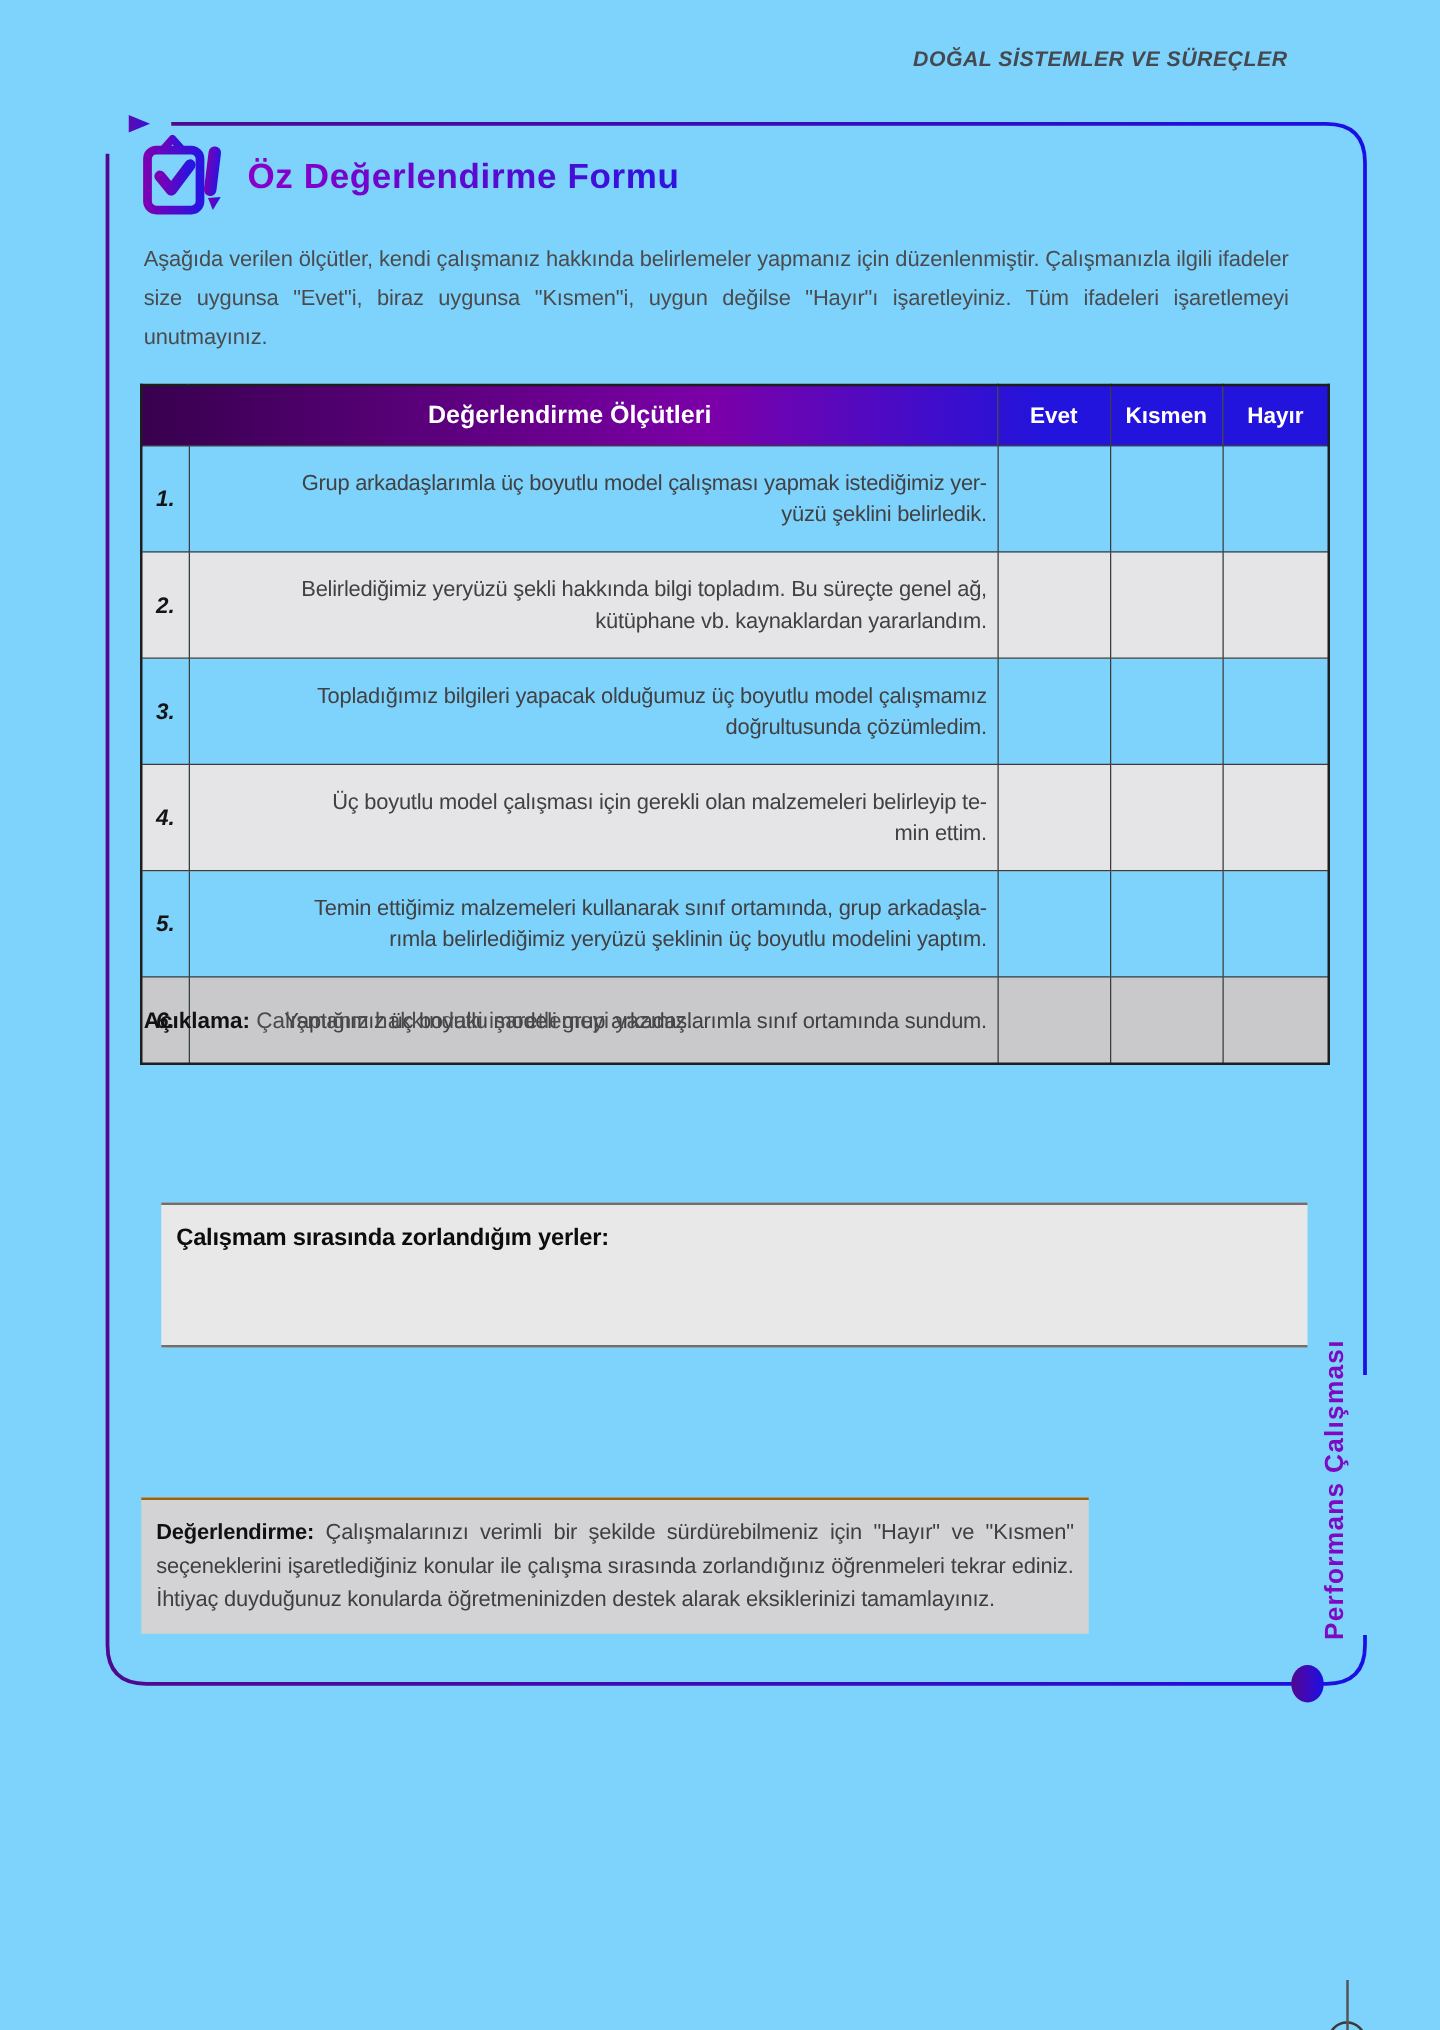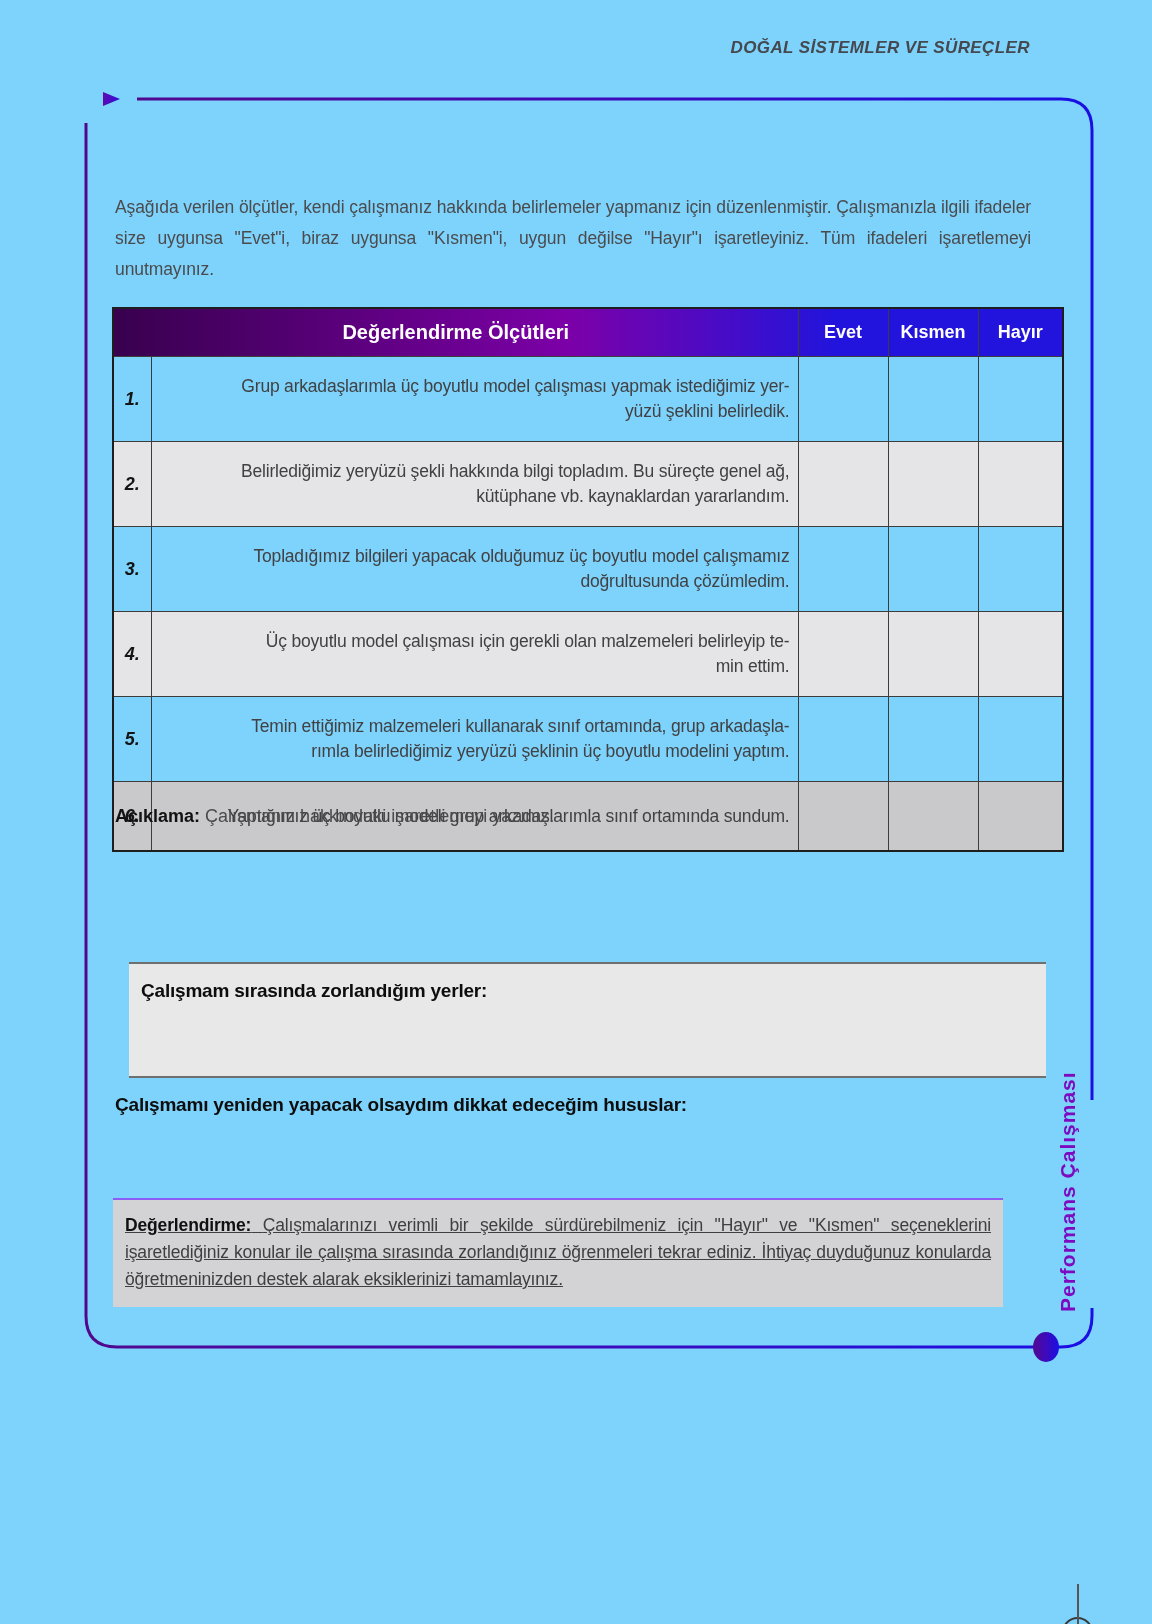--- a/index.html
+++ b/index.html
@@ -41,23 +41,23 @@
   .note .b{font-weight:700;color:#111;}
   .sec-head{position:absolute;font-size:19px;font-weight:700;color:#0d0d0d;letter-spacing:-.2px;}
   .sec1{left:124px;top:852px;}
   .sec3{left:115px;top:1094px;}
 
   .graybox1{position:absolute;left:113px;top:962px;width:917px;height:116px;background:#e8e8e8;
     border-top:2px solid #6f6f6f;border-bottom:2px solid #6f6f6f;box-sizing:border-box;
     padding:16px 12px;margin-left:16px;}
   .graybox1 .lbl{font-size:19px;font-weight:700;color:#0d0d0d;letter-spacing:-.2px;}
 
-  .evalbox{position:absolute;left:113px;top:1198px;width:890px;background:#d3d3d5;
-    border-top:2px solid #8b5cf6;box-sizing:border-box;padding:12px 12px 14px 12px;
-    font-size:17.5px;line-height:27px;color:#3f3f41;text-align:justify;letter-spacing:-.15px;text-decoration:underline;}
+  .evalbox{position:absolute;left:113px;top:1198px;width:758px;background:#d3d3d5;
+    border-top:2px solid #a16207;box-sizing:border-box;padding:12px 12px 14px 12px;
+    font-size:17.5px;line-height:27px;color:#3f3f41;text-align:justify;letter-spacing:-.15px;}
   .evalbox .b{font-weight:700;color:#101010;}
 
   .side-label{position:absolute;left:1056px;top:1312px;width:205px;text-align:center;
     font-size:21px;font-weight:700;color:#7d0ac0;letter-spacing:1px;white-space:nowrap;
     transform:rotate(-90deg);transform-origin:top left;}
 
   .page-circle{position:absolute;left:1062px;top:1617px;width:31px;height:31px;border:2px solid #3a3a3a;
     border-radius:50%;box-sizing:border-box;display:flex;align-items:center;justify-content:center;
     font-size:12px;color:#2c2c2c;letter-spacing:-.5px;font-weight:bold;}
   .page-line{position:absolute;left:1077px;top:1584px;width:2px;height:40px;background:#555;}
@@ -84,20 +84,36 @@
     <g>
       <path d="M76 99 H 104" stroke="url(#ag1)" stroke-width="3" fill="none"></path>
       <path d="M103 92 L120 99 L103 106 Z" fill="url(#ag1)"></path>
     </g>
     <path d="M137 99 H 1061 Q 1092 99 1092 130 V 1100" stroke="url(#bg1)" stroke-width="3" fill="none"></path>
     <path d="M1092 1308 V 1316 Q 1092 1347 1061 1347 H 117 Q 86 1347 86 1316 V 123" stroke="url(#bg1)" stroke-width="3" fill="none"></path>
     <path d="M1078 1107 H 1097" stroke="url(#bg1)" stroke-width="3" fill="none"></path>
     <ellipse cx="1046" cy="1347" rx="13" ry="15" fill="url(#bg1)"></ellipse>
   </svg>
 
+  <div class="title-row">
+    <svg width="72" height="66" viewBox="0 0 72 66">
+      <defs>
+        <linearGradient id="ig" x1="0" y1="0" x2="1" y2="0">
+          <stop offset="0" stop-color="#7a00b4"></stop>
+          <stop offset="1" stop-color="#2a14e0"></stop>
+        </linearGradient>
+      </defs>
+      <path d="M20 12 L28 3 L36 12" fill="none" stroke="url(#ig)" stroke-width="6" stroke-linejoin="round"></path>
+      <rect x="8" y="12" width="42" height="48" rx="7" fill="none" stroke="url(#ig)" stroke-width="7"></rect>
+      <path d="M18 33 L27 44 L42 24" fill="none" stroke="url(#ig)" stroke-width="9" stroke-linecap="round" stroke-linejoin="round"></path>
+      <rect x="55" y="9" width="10" height="40" rx="5" fill="url(#ig)" transform="rotate(7 60 29)"></rect>
+      <path d="M56 51 L66 49 L61 60 Z" fill="url(#ig)" transform="rotate(7 61 54)"></path>
+    </svg>
+    <div class="title">Öz Değerlendirme Formu</div>
+  </div>
 
   <div class="intro">Aşağıda verilen ölçütler, kendi çalışmanız hakkında belirlemeler yapmanız için düzenlenmiştir. Çalışmanızla ilgili ifadeler size uygunsa "Evet"i, biraz uygunsa "Kısmen"i, uygun değilse "Hayır"ı işaretleyiniz. Tüm ifadeleri işaretlemeyi unutmayınız.</div>
 
   <table class="eval">
     <colgroup>
         <col style="width:38px">
         <col style="width:647px">
         <col style="width:90px">
         <col style="width:90px">
         <col style="width:85px">
@@ -164,21 +180,20 @@
   <div class="note">
     <span class="b">Açıklama:</span>
     <span>Çalışmanız hakkındaki işaretlemeyi yazınız.</span>
   </div>
 
 
   <div class="graybox1">
     <div class="lbl">Çalışmam sırasında zorlandığım yerler:</div>
   </div>
 
-  <div class="sec-head sec3">Çalışmamı yeniden yapacak olsaydım dikkat edeceğim hususlar:</div>
 
   <div class="evalbox">
     <span class="b">Değerlendirme:</span>
     <span>Çalışmalarınızı verimli bir şekilde sürdürebilmeniz için "Hayır" ve "Kısmen" seçeneklerini işaretlediğiniz konular ile çalışma sırasında zorlandığınız öğrenmeleri tekrar ediniz. İhtiyaç duyduğunuz konularda öğretmeninizden destek alarak eksiklerinizi tamamlayınız.</span>
   </div>
 
   <div class="side-label">Performans Çalışması</div>
 
   <div class="page-circle">107</div>
   <div class="page-line"></div>

